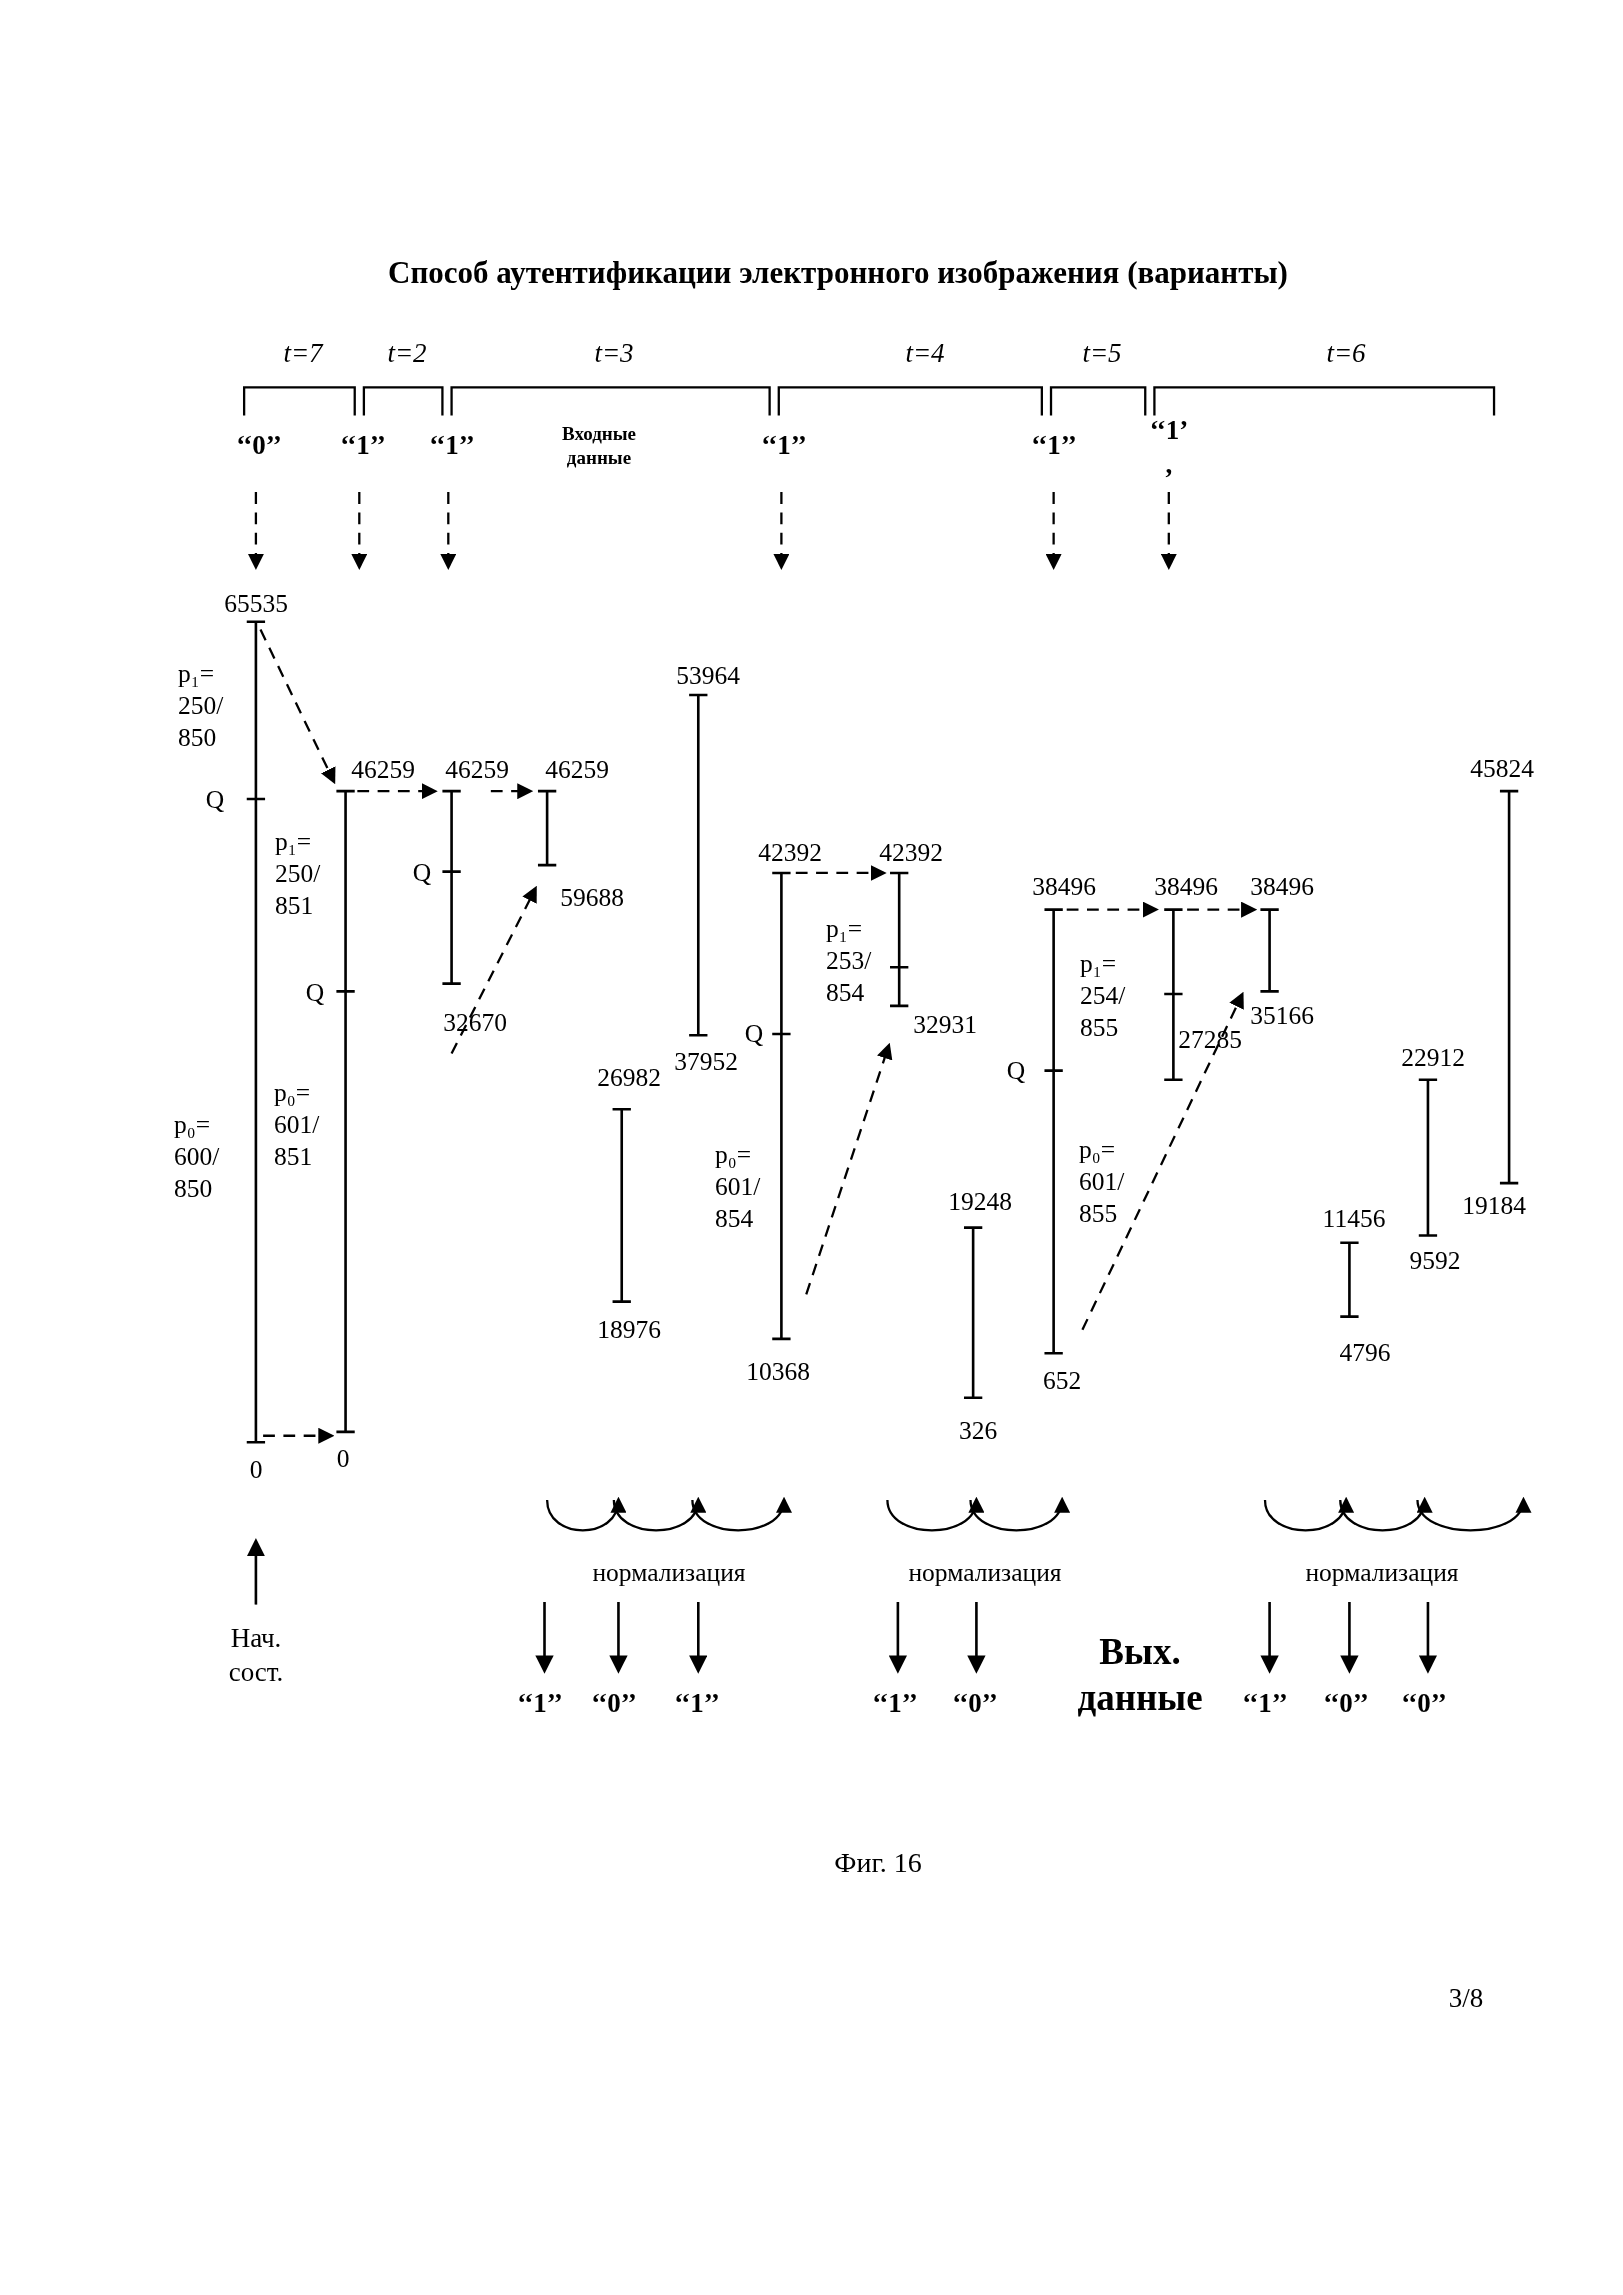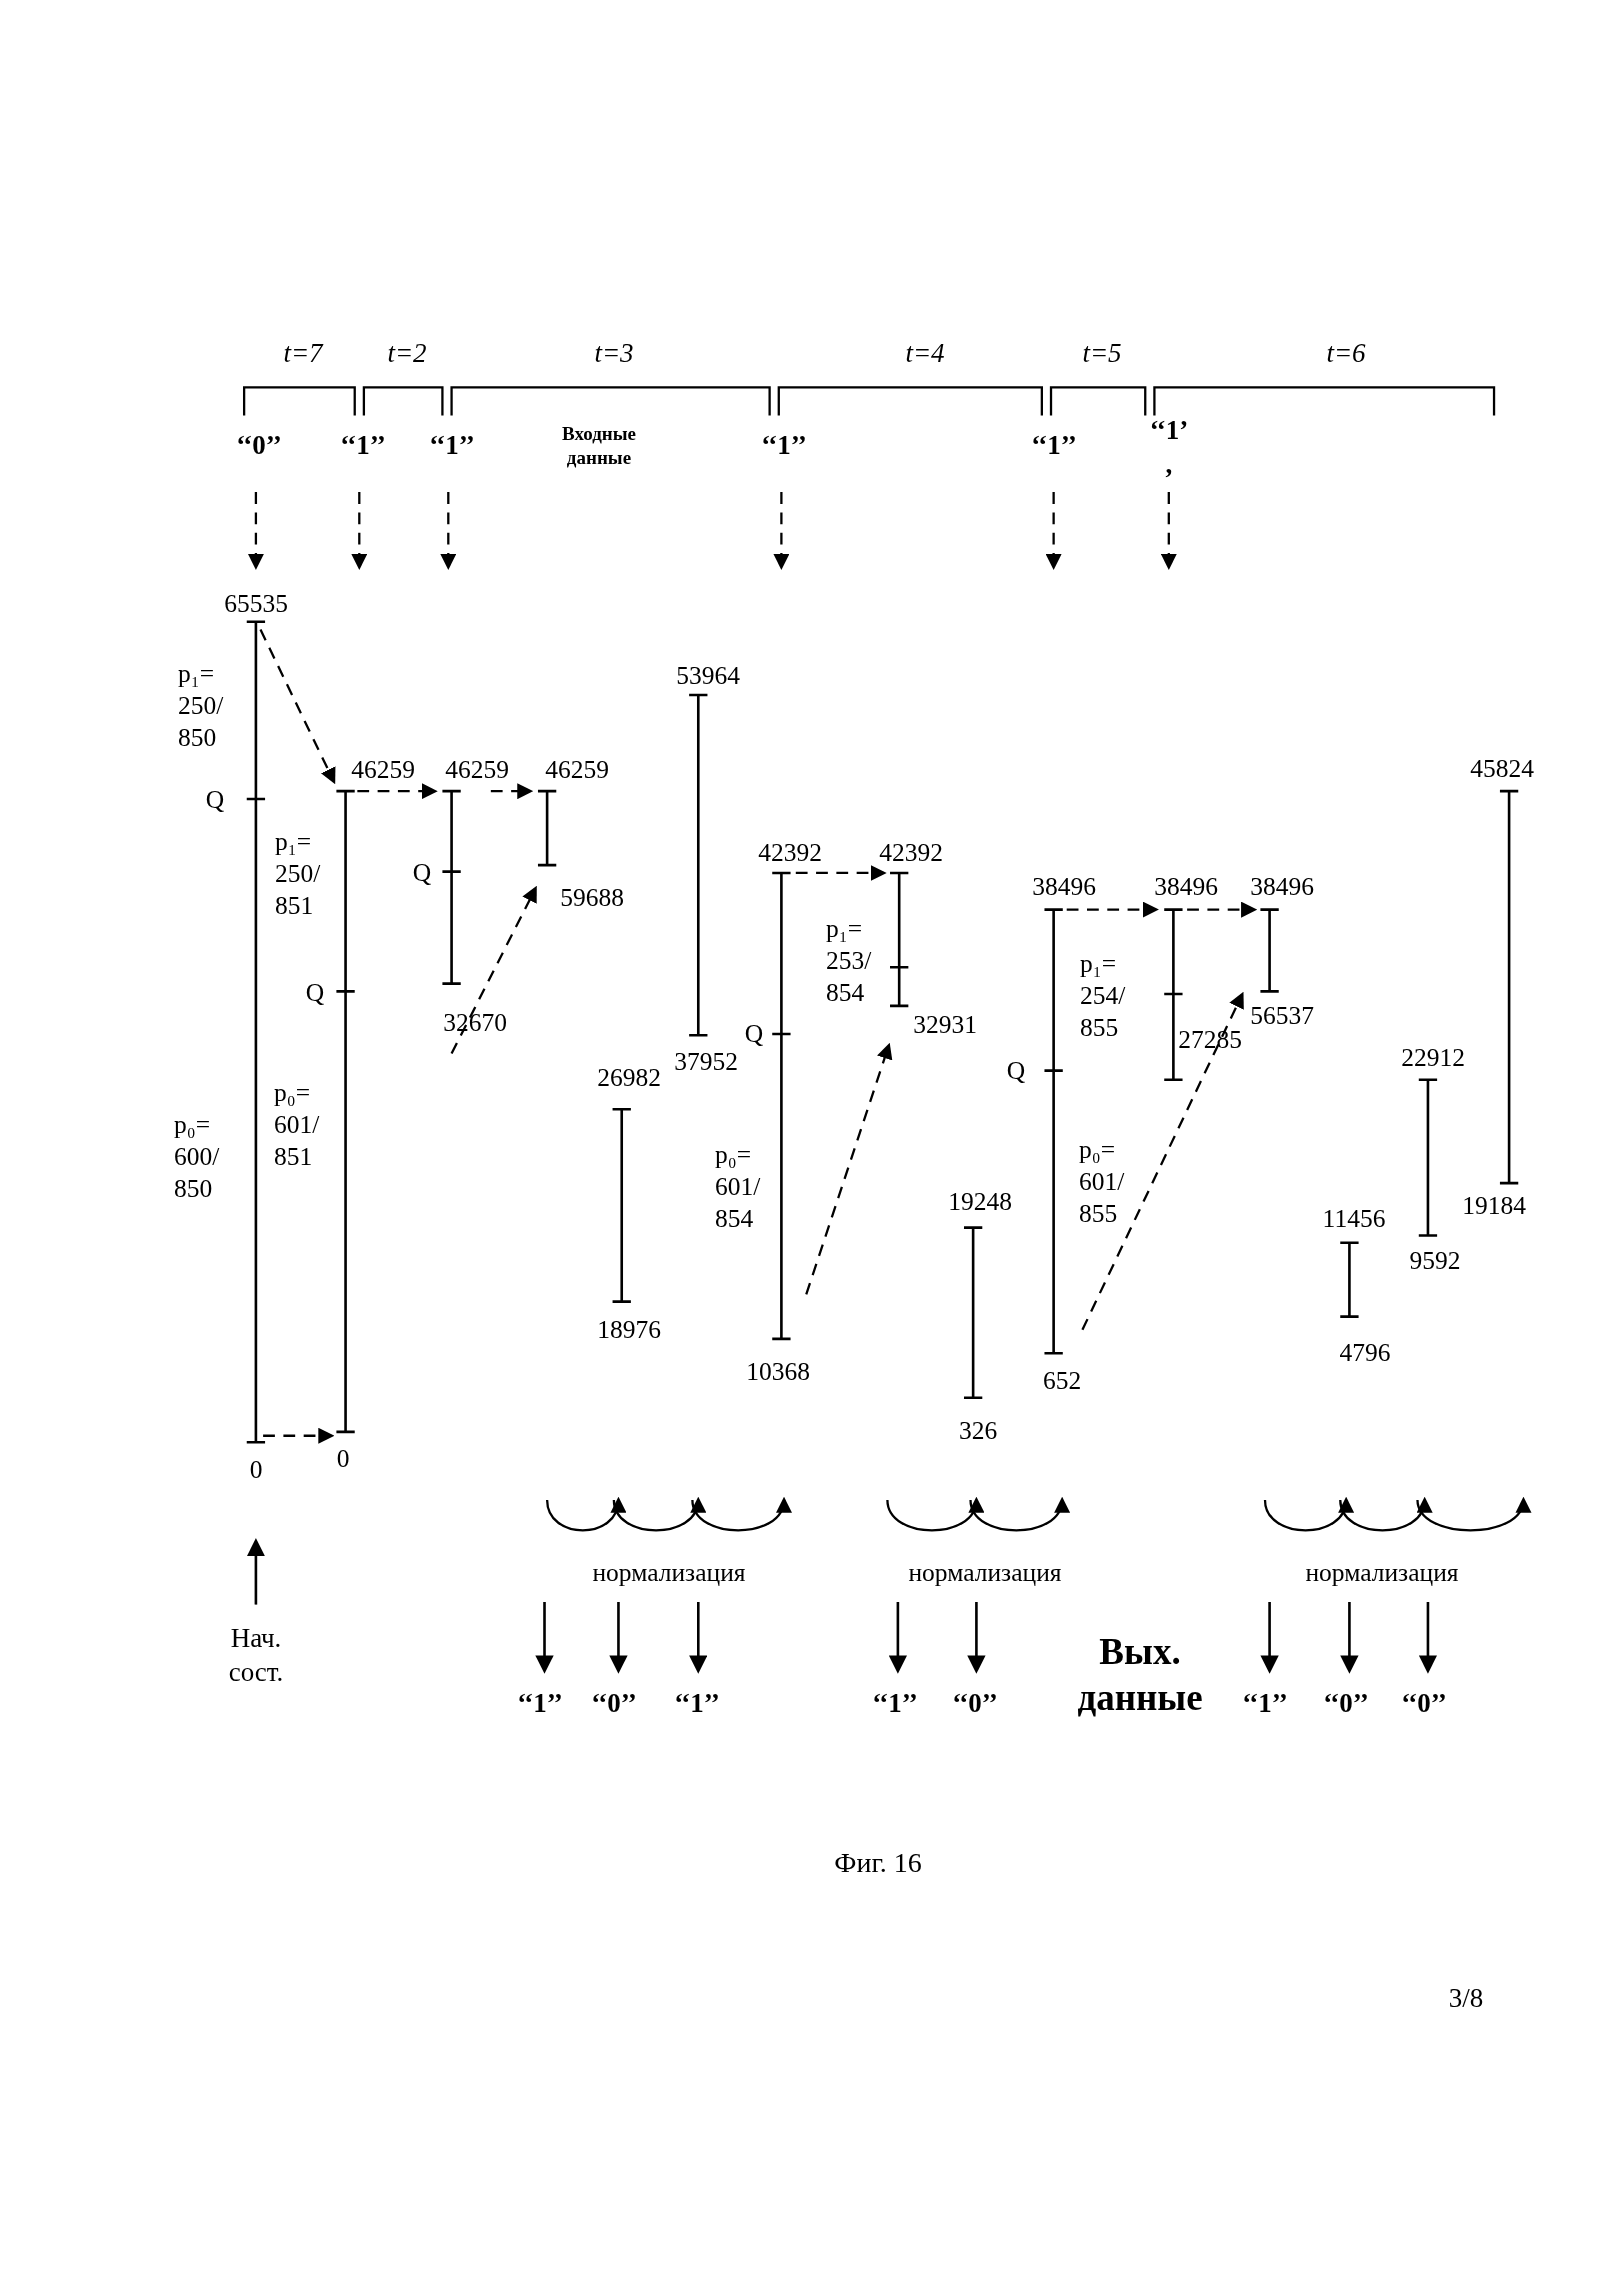--- a/index.html
+++ b/index.html
@@ -96,20 +96,21 @@
         <path d="M1492 2448V2552"></path>
         <path d="M1940 2448V2552"></path>
         <path d="M2062 2448V2552"></path>
         <path d="M2182 2448V2552"></path>
       </g>
 
       <path stroke-width="4" marker-end="url(#ah)" d="M391 2452V2356"></path>
     </g>
   </svg>
 
+  <div class="lbl title" style="left:838px;top:254px">Способ аутентификации электронного изображения (варианты)</div>
 
   <div class="lbl t" style="left:303px;top:337px">t=7</div>
   <div class="lbl t" style="left:407px;top:337px">t=2</div>
   <div class="lbl t" style="left:614px;top:337px">t=3</div>
   <div class="lbl t" style="left:925px;top:337px">t=4</div>
   <div class="lbl t" style="left:1102px;top:337px">t=5</div>
   <div class="lbl t" style="left:1346px;top:337px">t=6</div>
 
   <div class="lbl bit" style="left:259px;top:429px">‘‘0’’</div>
   <div class="lbl bit" style="left:363px;top:429px">‘‘1’’</div>
@@ -170,21 +171,21 @@
   <div class="lbl l" style="left:1080px;top:948px">p₁=
 254/
 855</div>
   <div class="lbl l" style="left:1079px;top:1134px">p₀=
 601/
 855</div>
   <div class="lbl" style="left:1062px;top:1365px">652</div>
   <div class="lbl" style="left:1186px;top:871px">38496</div>
   <div class="lbl" style="left:1210px;top:1024px">27285</div>
   <div class="lbl" style="left:1282px;top:871px">38496</div>
-  <div class="lbl" style="left:1282px;top:1000px">56537</div>
+  <div class="lbl" style="left:1282px;top:1000px">35166</div>
 
   <div class="lbl" style="left:1502px;top:753px">45824</div>
   <div class="lbl" style="left:1494px;top:1190px">19184</div>
   <div class="lbl" style="left:1433px;top:1042px">22912</div>
   <div class="lbl" style="left:1435px;top:1245px">9592</div>
   <div class="lbl" style="left:1354px;top:1203px">11456</div>
   <div class="lbl" style="left:1365px;top:1337px">4796</div>
 
   <div class="lbl" style="left:669px;top:1557px">нормализация</div>
   <div class="lbl" style="left:985px;top:1557px">нормализация</div>

